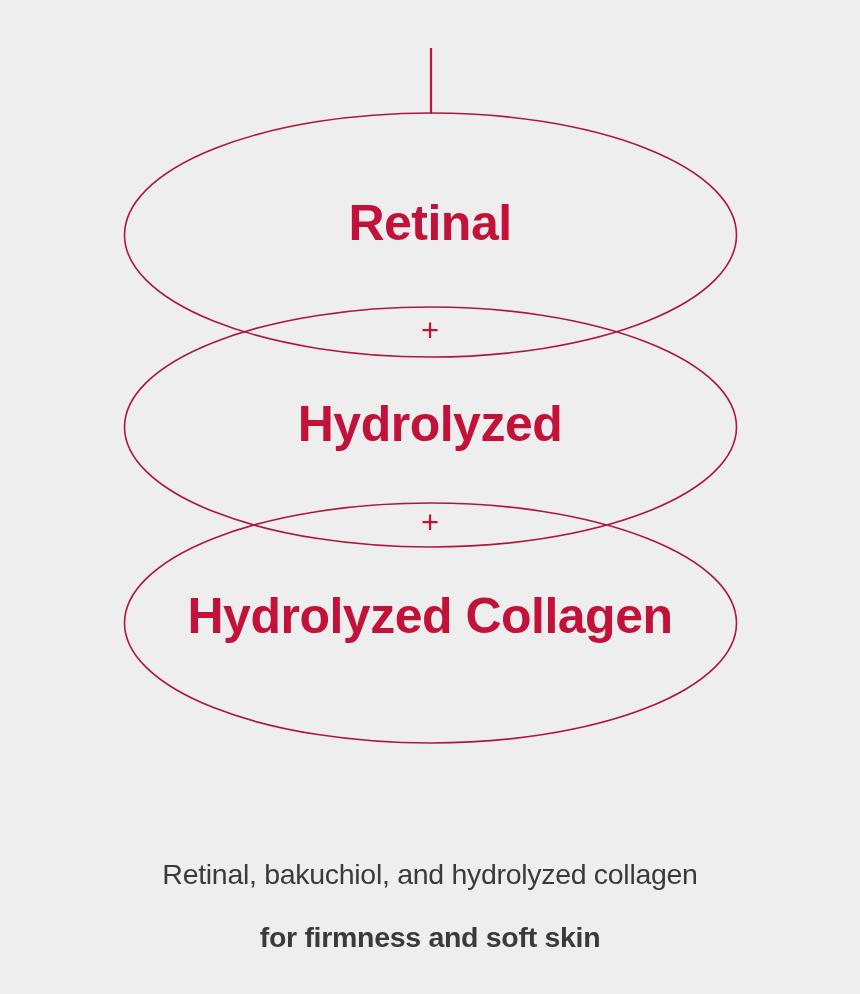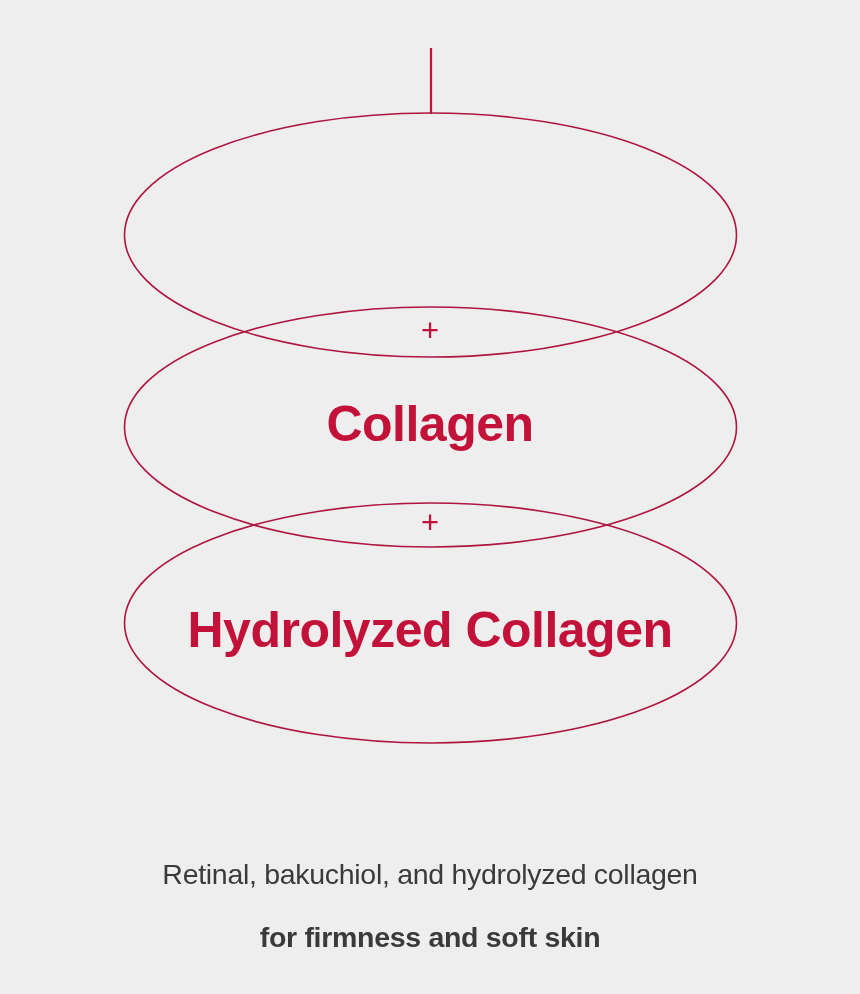--- a/index.html
+++ b/index.html
@@ -79,27 +79,28 @@
 
 <div class="stage">
 
   <svg class="shapes" width="860" height="994" viewBox="0 0 860 994">
     <line class="stem" x1="431" y1="48" x2="431" y2="114"></line>
     <ellipse cx="430.5" cy="235" rx="306" ry="122"></ellipse>
     <ellipse cx="430.5" cy="427" rx="306" ry="120"></ellipse>
     <ellipse cx="430.5" cy="623" rx="306" ry="120"></ellipse>
   </svg>
 
+  <div class="layer-label" style="top:223px">Retinal</div>
 
   <div class="plus-connector" style="top:331px">+</div>
 
-  <div class="layer-label" style="top:424px">Collagen</div>
+  <div class="layer-label" style="top:424px">Hydrolyzed</div>
 
   <div class="plus-connector" style="top:523px">+</div>
 
-  <div class="layer-label" style="top:630px">Hydrolyzed Collagen</div>
+  <div class="layer-label" style="top:616px">Hydrolyzed Collagen</div>
 
   <div class="description">
     <p>Retinal, bakuchiol, and hydrolyzed collagen</p>
     <p class="em">for firmness and soft skin</p>
   </div>
 
 </div>
 
 </body></html>

